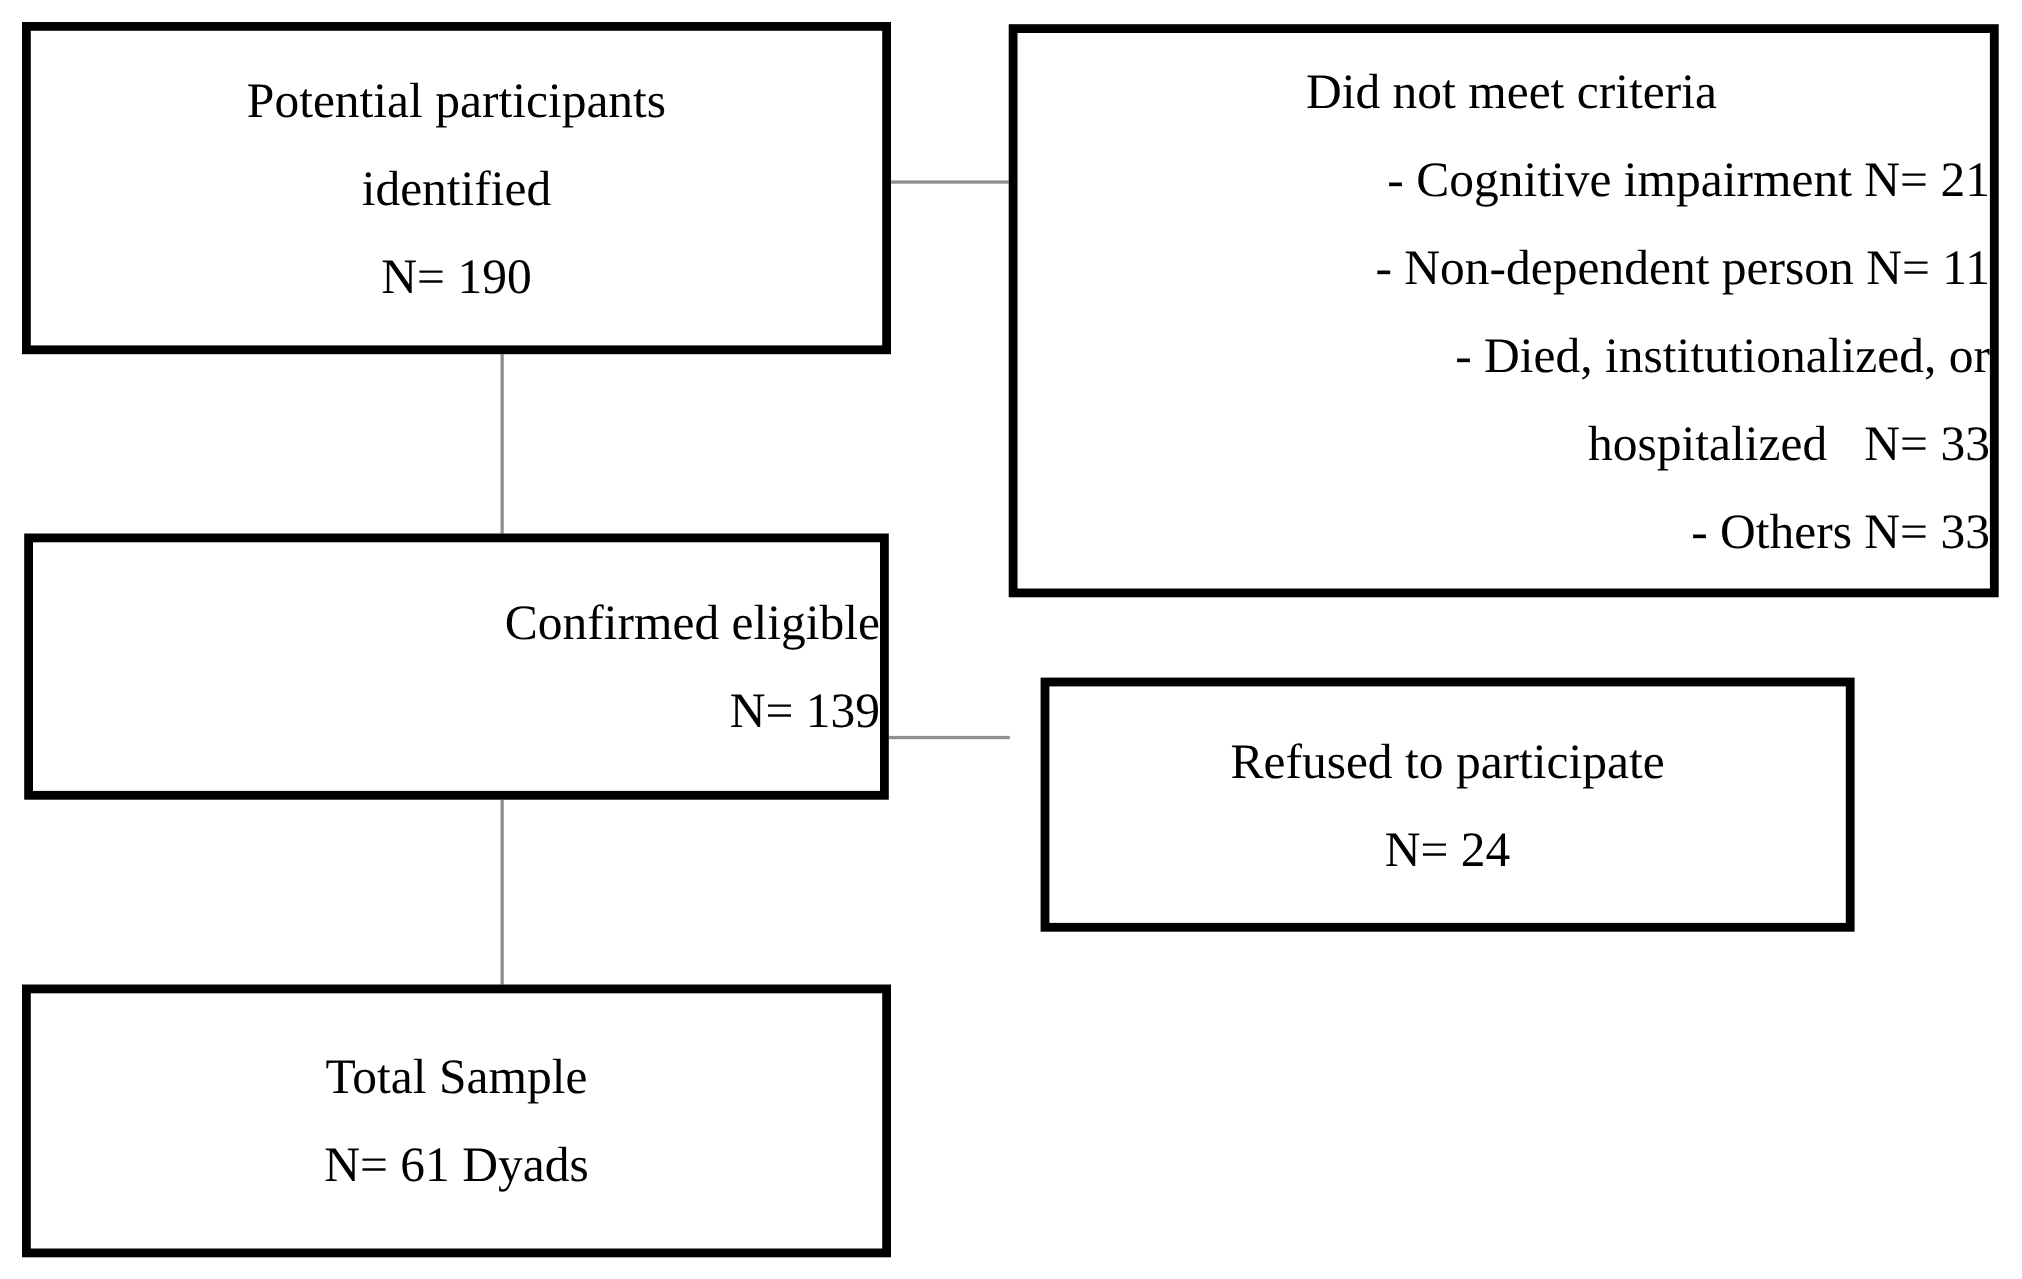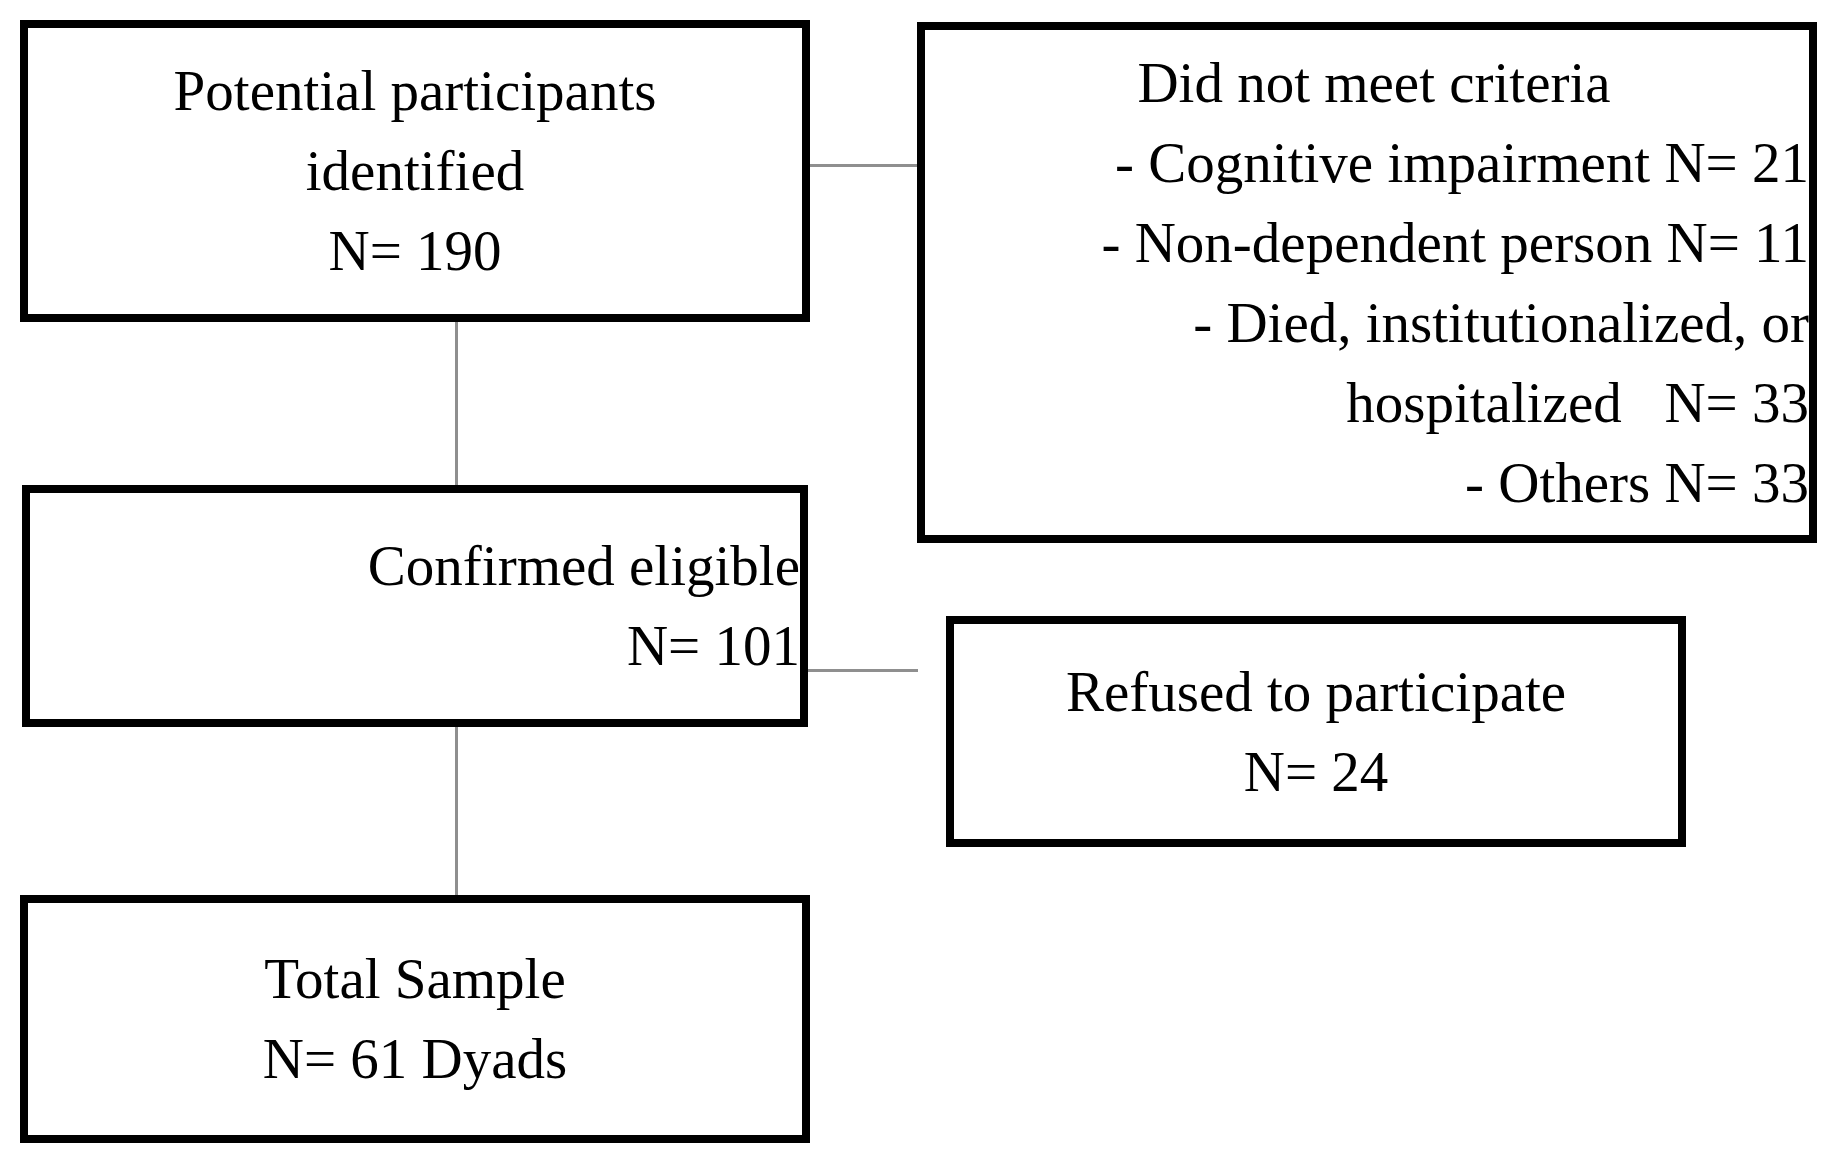--- a/index.html
+++ b/index.html
@@ -19,21 +19,21 @@
   }
   .box{
     position:absolute;
     box-sizing:border-box;
     border:8px solid var(--border-color);
     background:#ffffff;
     display:flex;
     flex-direction:column;
     justify-content:center;
     z-index:2;
-    font-size:57px;
+    font-size:45px;
     line-height:80px;
   }
   .box .line{
     text-align:center;
     white-space:pre-wrap;
   }
   
   .box-potential{left:20px;top:20px;width:790px;height:302px;}
   .box-criteria{left:917px;top:22px;width:900px;height:521px;padding-left:30px;}
   .box-eligible{left:22px;top:485px;width:786px;height:242px;align-items:flex-end;}
@@ -73,21 +73,21 @@
     <div class="line title">Did not meet criteria</div>
     <div class="line item">- Cognitive impairment N= 21</div>
     <div class="line item">- Non-dependent person N= 11</div>
     <div class="line item">- Died, institutionalized, or</div>
     <div class="line item">hospitalized   N= 33</div>
     <div class="line item">- Others N= 33</div>
   </div>
 
   <div class="box box-eligible">
     <div class="line">Confirmed eligible</div>
-    <div class="line">N= 101</div>
+    <div class="line">N= 139</div>
   </div>
 
   <div class="box box-refused">
     <div class="line">Refused to participate</div>
     <div class="line">N= 24</div>
   </div>
 
   <div class="box box-total">
     <div class="line">Total Sample</div>
     <div class="line">N= 61 Dyads</div>

